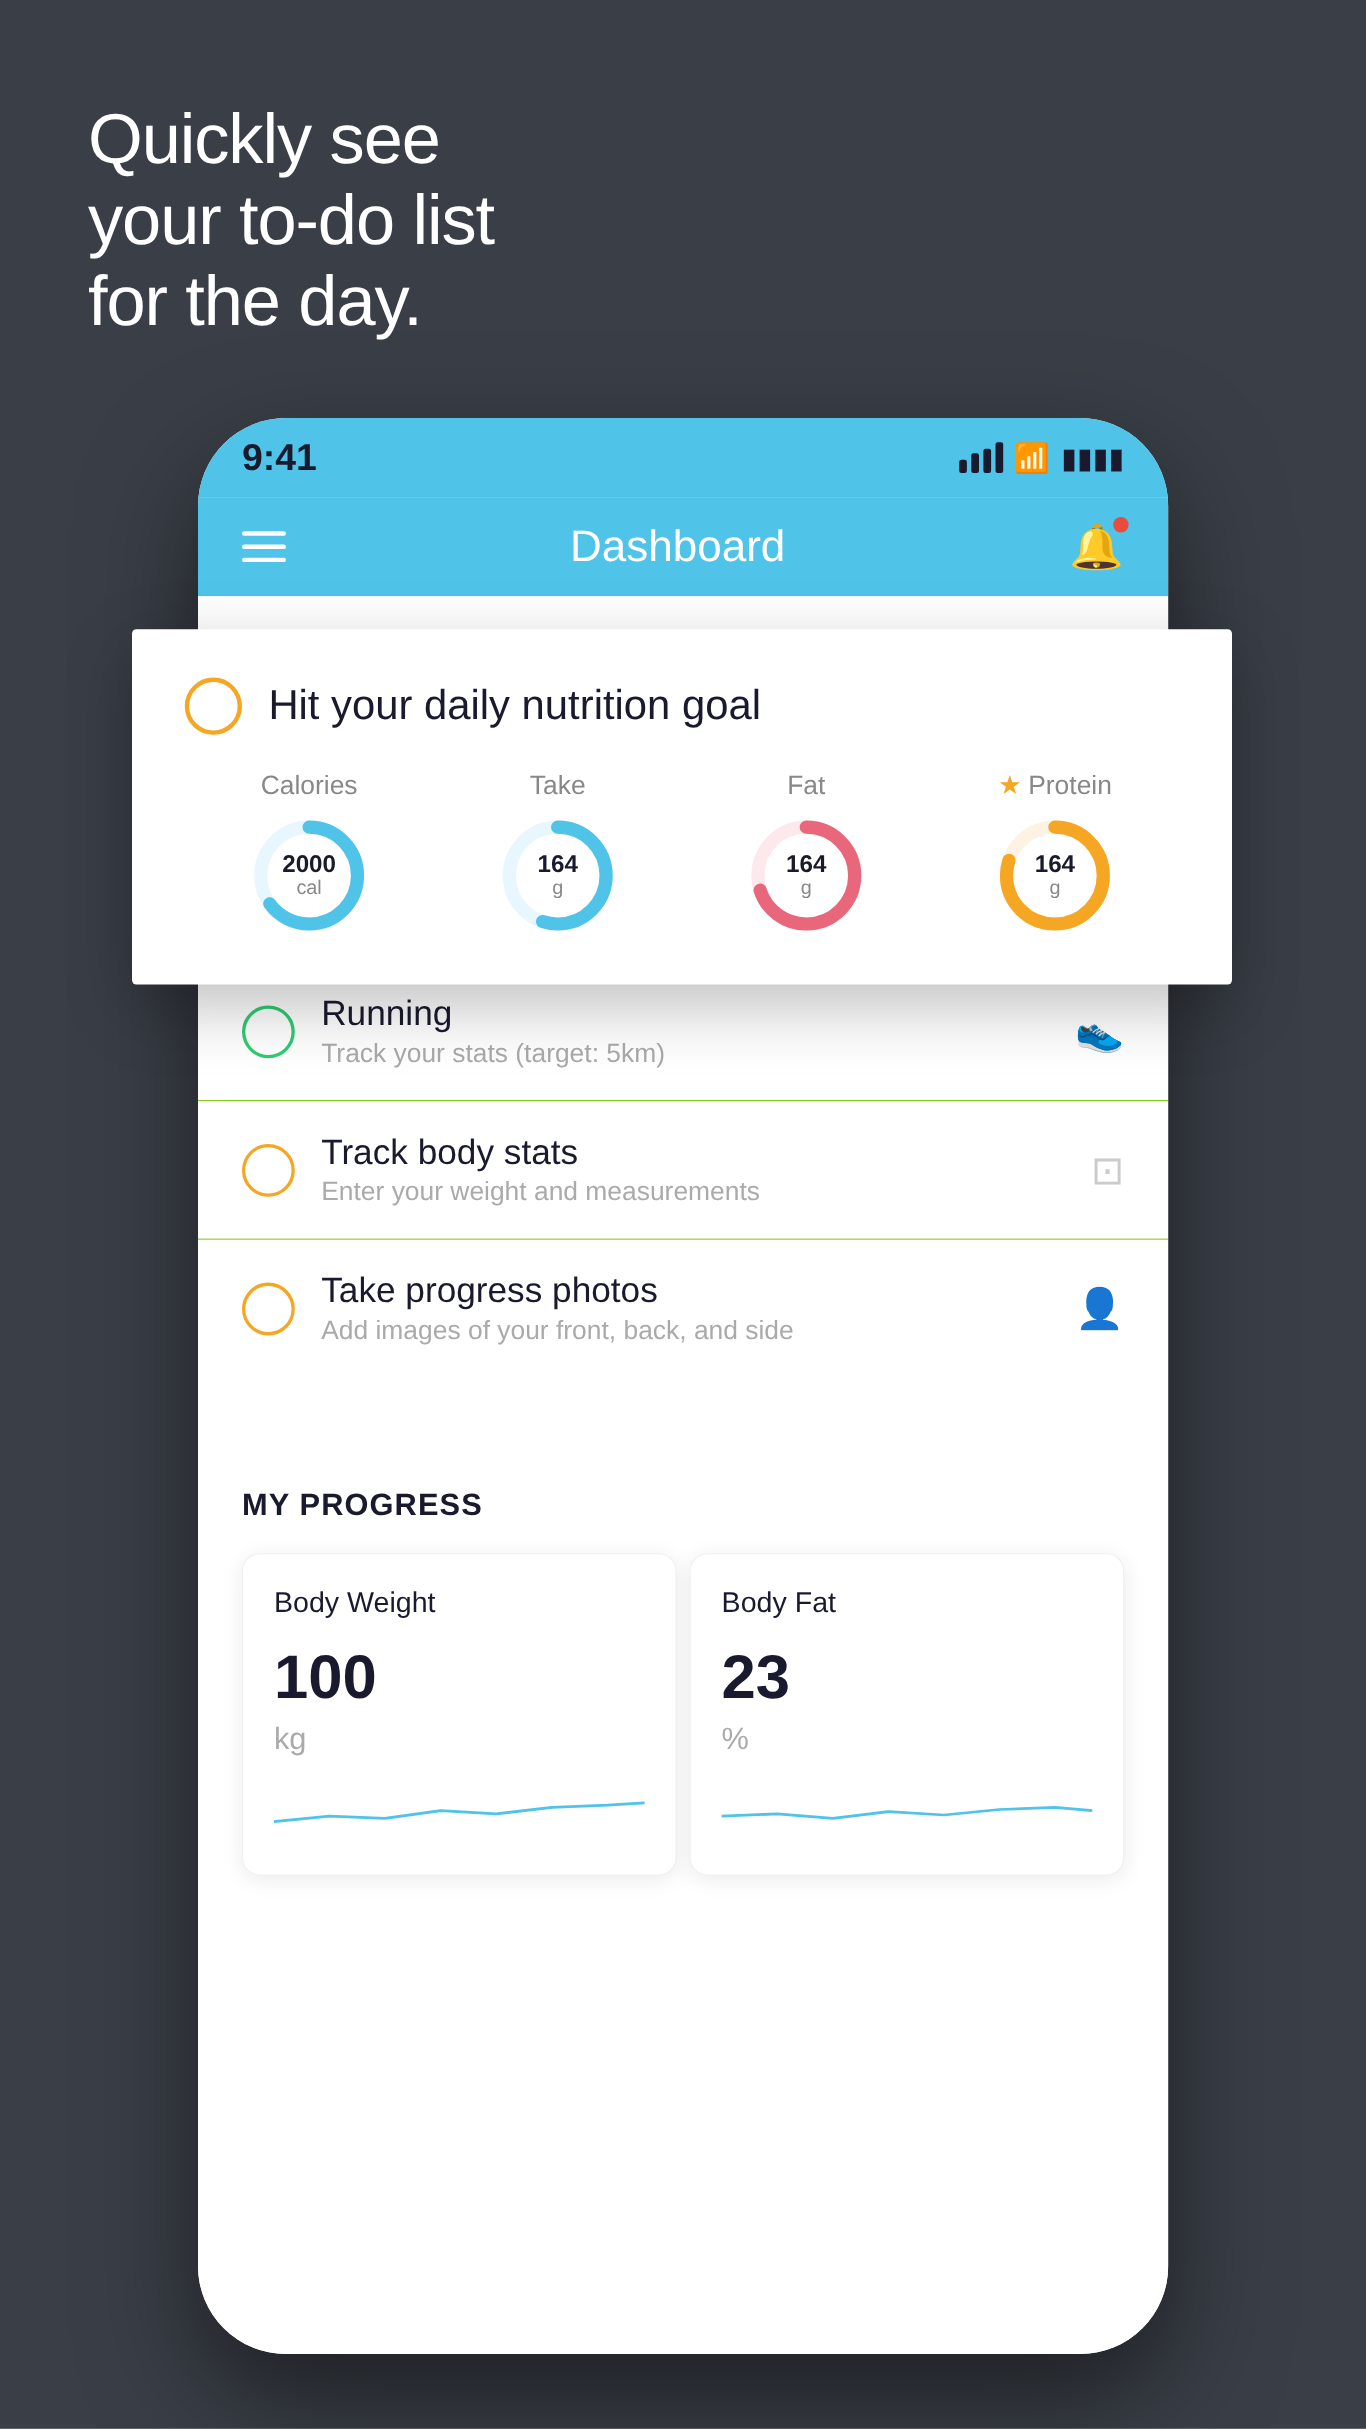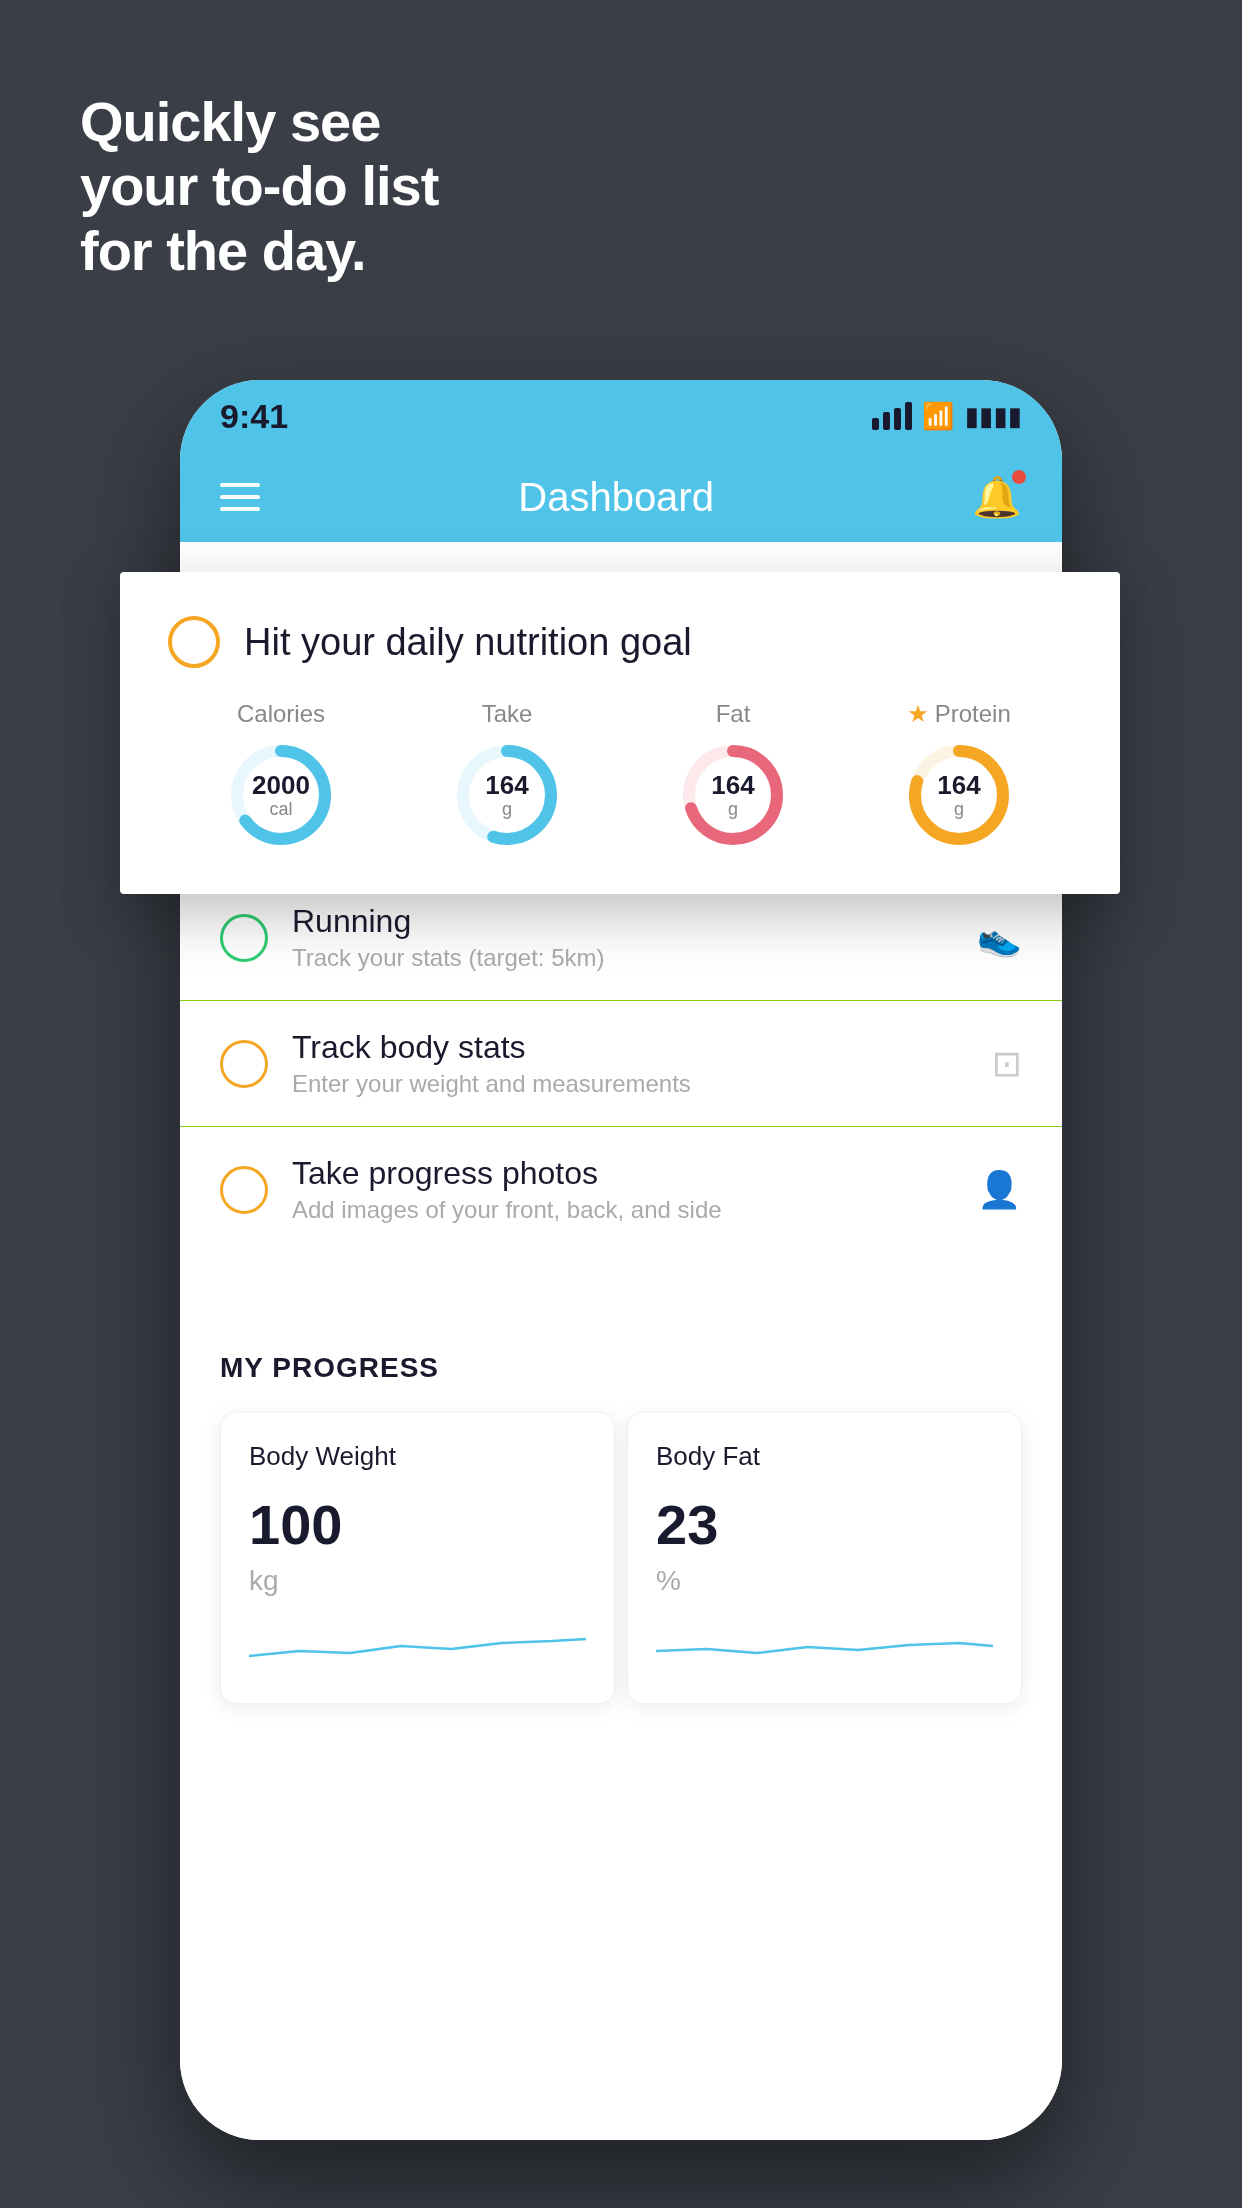--- a/index.html
+++ b/index.html
@@ -12,22 +12,22 @@
       overflow: hidden;
       position: relative;
     }
 
     
     .hero-text {
       position: absolute;
       top: 90px;
       left: 80px;
       color: #ffffff;
-      font-size: 56px;
-      font-weight: 700;
+      font-size: 64px;
+      font-weight: 400;
       line-height: 1.15;
       letter-spacing: -1px;
     }
 
     
     .phone {
       position: absolute;
       top: 380px;
       left: 180px;
       width: 882px;
@@ -195,21 +195,21 @@
     }
     .donut-center {
       position: absolute;
       top: 50%;
       left: 50%;
       transform: translate(-50%, -50%);
       text-align: center;
       line-height: 1.1;
     }
     .donut-val {
-      font-size: 26px;
+      font-size: 22px;
       font-weight: 700;
       color: #1a1a2e;
     }
     .donut-unit {
       font-size: 18px;
       color: #888;
     }
 
     
     .todo-list {

